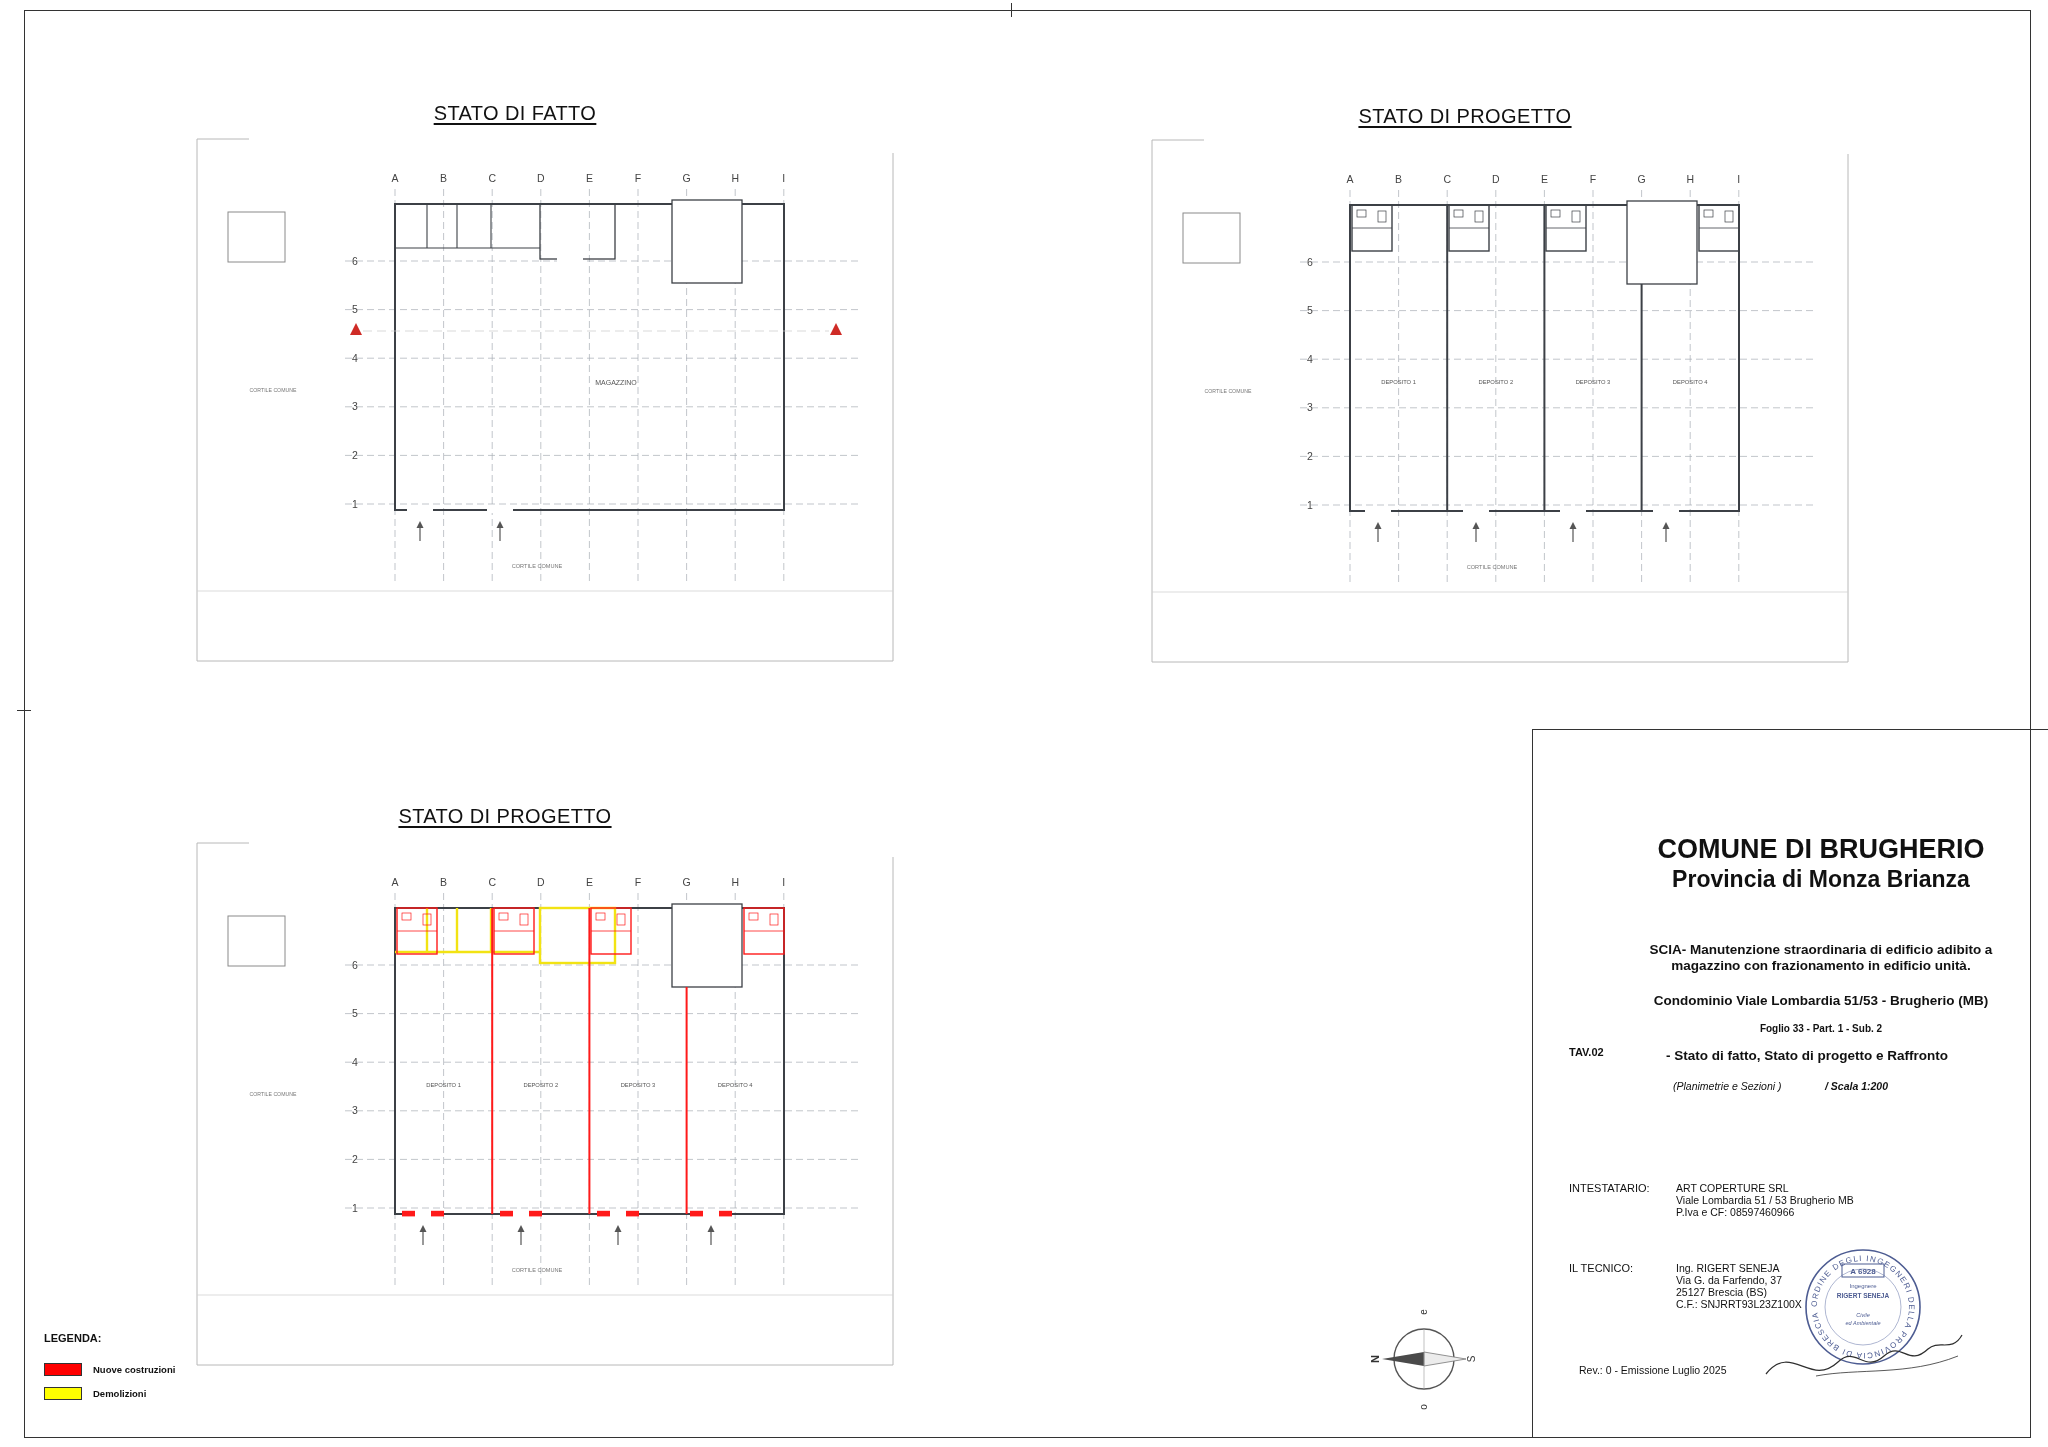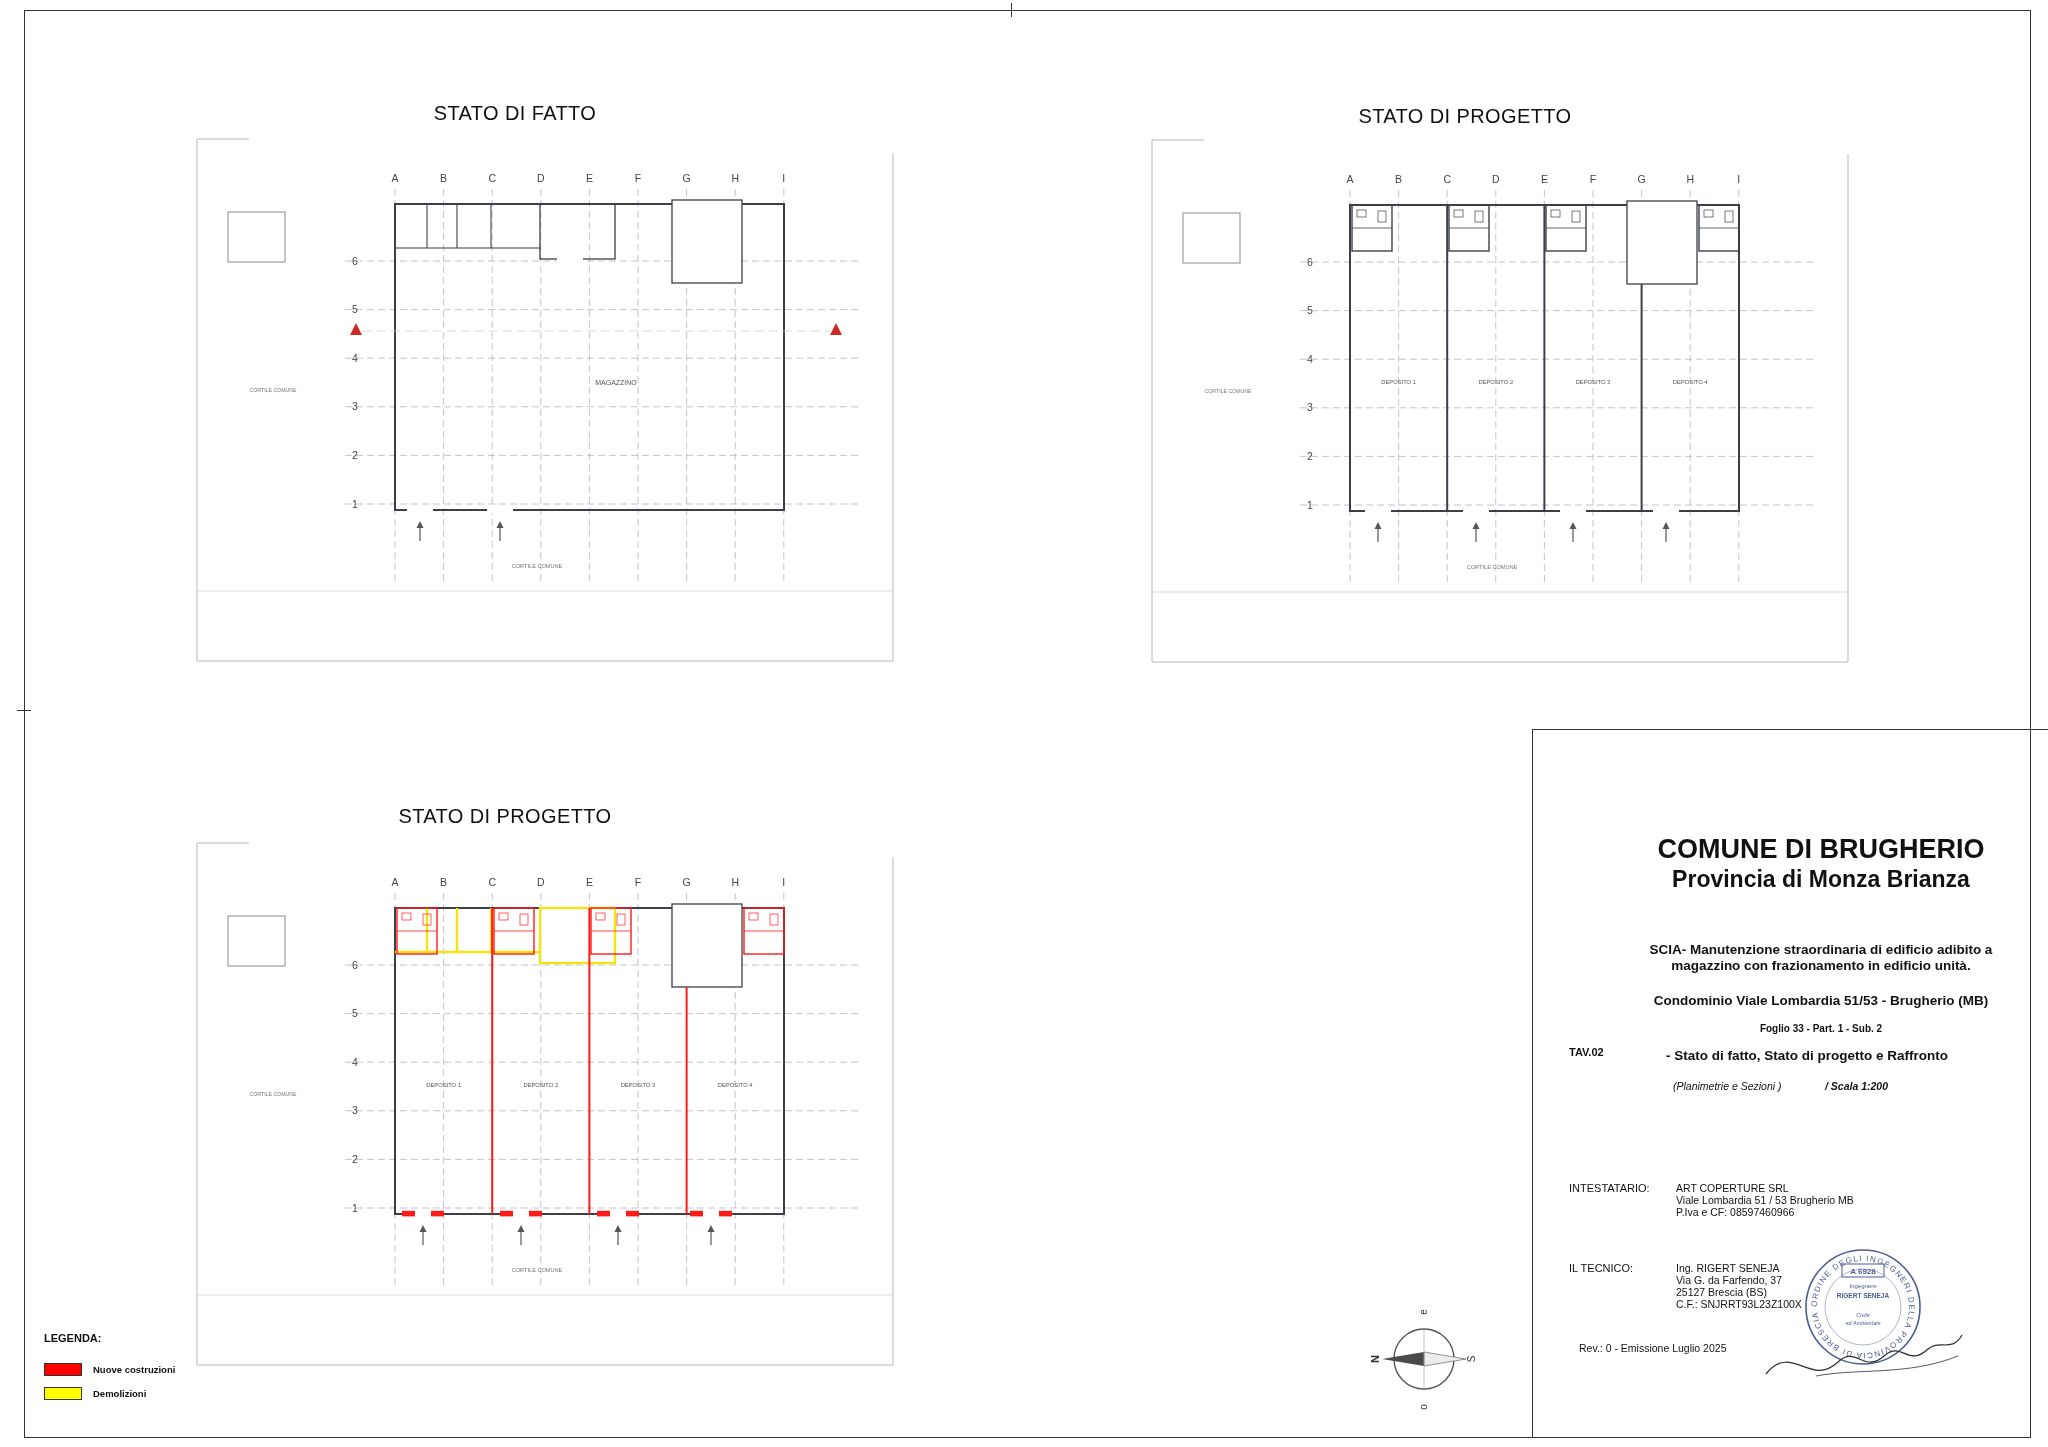--- a/index.html
+++ b/index.html
@@ -2,39 +2,39 @@
 <html><head>
 <meta charset="utf-8">
 <style>
   *{margin:0;padding:0;box-sizing:border-box;}
   html,body{width:2048px;height:1447px;}
   body{position:relative;background:#ffffff;font-family:"Liberation Sans",sans-serif;color:#111;overflow:hidden;}
   .sheet-border{position:absolute;left:24px;top:10px;width:2007px;height:1428px;border:1.2px solid #333;}
   .fold-tick-top{position:absolute;left:1011px;top:3px;width:1px;height:14px;background:#333;}
   .fold-tick-left{position:absolute;left:17px;top:710px;width:14px;height:1px;background:#333;}
   .plan-title{position:absolute;width:360px;text-align:center;font-size:20px;letter-spacing:.4px;color:#111;
-              text-underline-offset:3px;}
+              text-decoration:underline;text-underline-offset:3px;}
   .plan{position:absolute;width:700px;height:545px;}
   .title-block{position:absolute;left:1532px;top:729px;width:577px;height:709px;border-left:1.2px solid #333;border-top:1.2px solid #333;}
   .tbc{position:absolute;left:0;width:100%;text-align:center;}
   .tb-comune{top:104px;font-size:27px;font-weight:bold;}
   .tb-prov{top:136px;font-size:23px;font-weight:bold;}
   .tb-sub1{top:212px;font-size:13.5px;font-weight:bold;}
   .tb-sub2{top:228px;font-size:13.5px;font-weight:bold;}
   .tb-loc1{top:263px;font-size:13.5px;font-weight:bold;}
   .tb-loc2{top:293px;font-size:10px;font-weight:bold;}
   .tb-tavno{position:absolute;left:36px;top:316px;font-size:11px;font-weight:bold;}
   .tb-tavtitle{position:absolute;left:133px;top:318px;font-size:13.5px;font-weight:bold;}
   .tb-plani{position:absolute;left:140px;top:350px;font-size:10.5px;font-style:italic;}
   .tb-scala{position:absolute;left:292px;top:350px;font-size:10.5px;font-style:italic;font-weight:bold;}
   .tb-label{position:absolute;left:36px;font-size:11px;}
   .tb-value{position:absolute;left:143px;font-size:10.5px;line-height:12px;}
   .tb-int-label{top:452px;} .tb-int-value{top:452px;}
   .tb-tec-label{top:532px;} .tb-tec-value{top:532px;}
-  .tb-rev{position:absolute;left:34px;top:612px;font-size:10.5px;padding-left:12px;}
+  .tb-rev{position:absolute;left:34px;top:634px;font-size:10.5px;padding-left:12px;}
   .stamp-wrap{position:absolute;left:225px;top:492px;width:210px;height:185px;}
   .legend{position:absolute;left:44px;top:1332px;}
   .legend-title{font-weight:bold;font-size:11px;margin-bottom:19px;}
   .legend-item{display:flex;align-items:center;margin-bottom:11px;}
   .swatch{width:38px;height:13px;border:1px solid #333;display:inline-block;margin-right:11px;}
   .legend-label{font-weight:bold;font-size:9.5px;}
   #compass{position:absolute;left:1369px;top:1304px;width:110px;height:110px;}
 </style>
 </head>
 <body>

